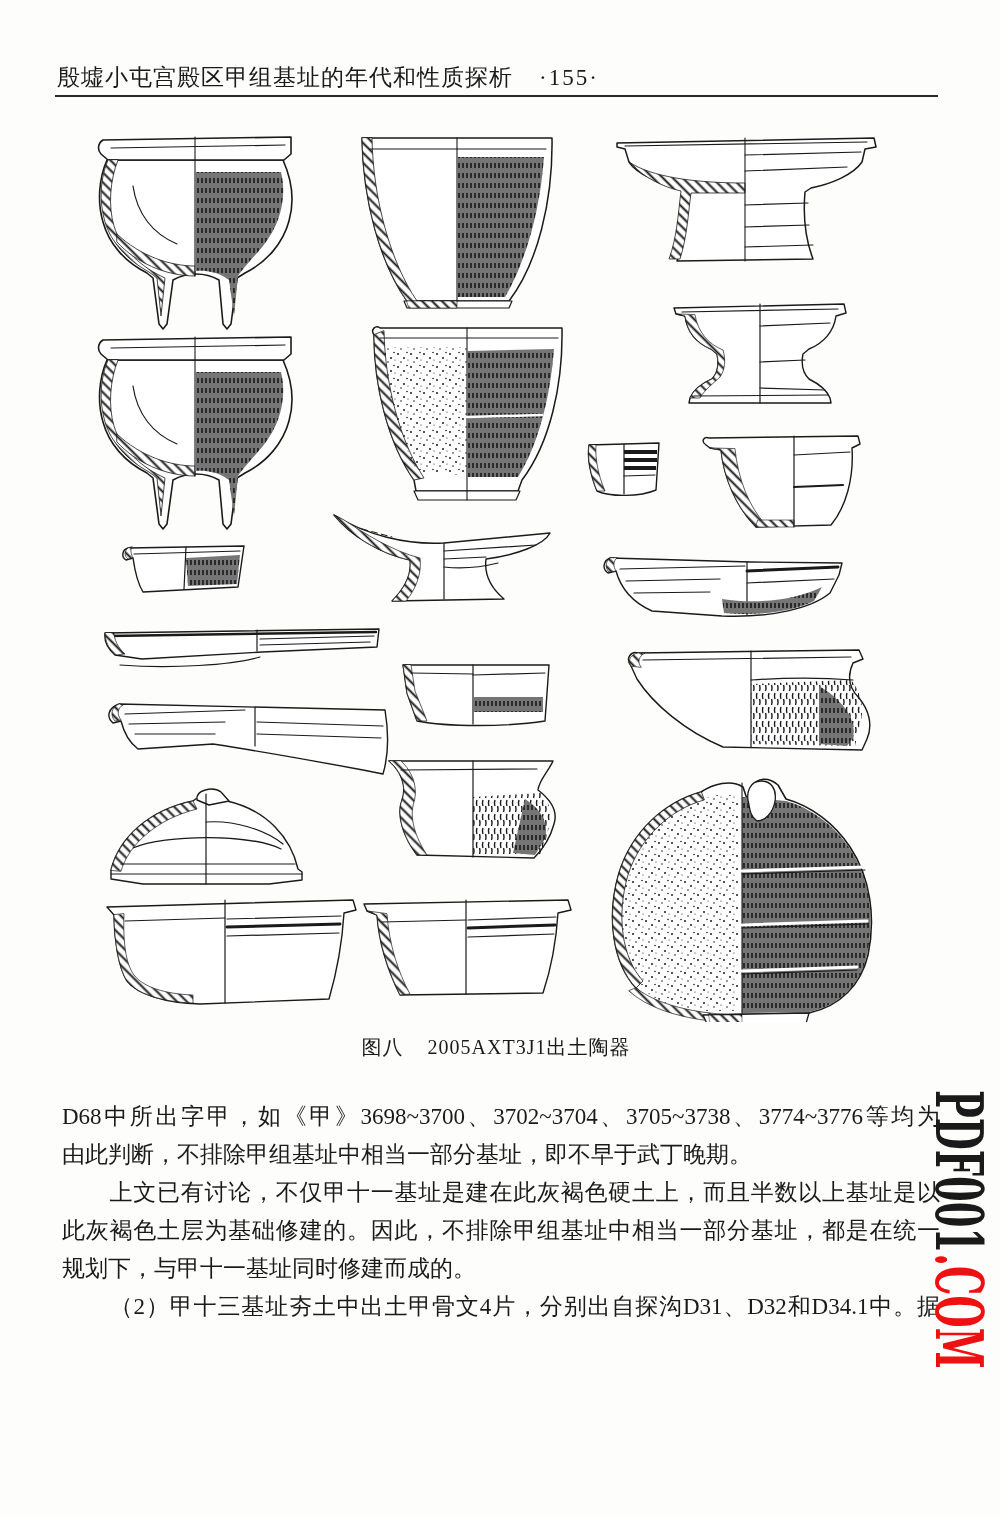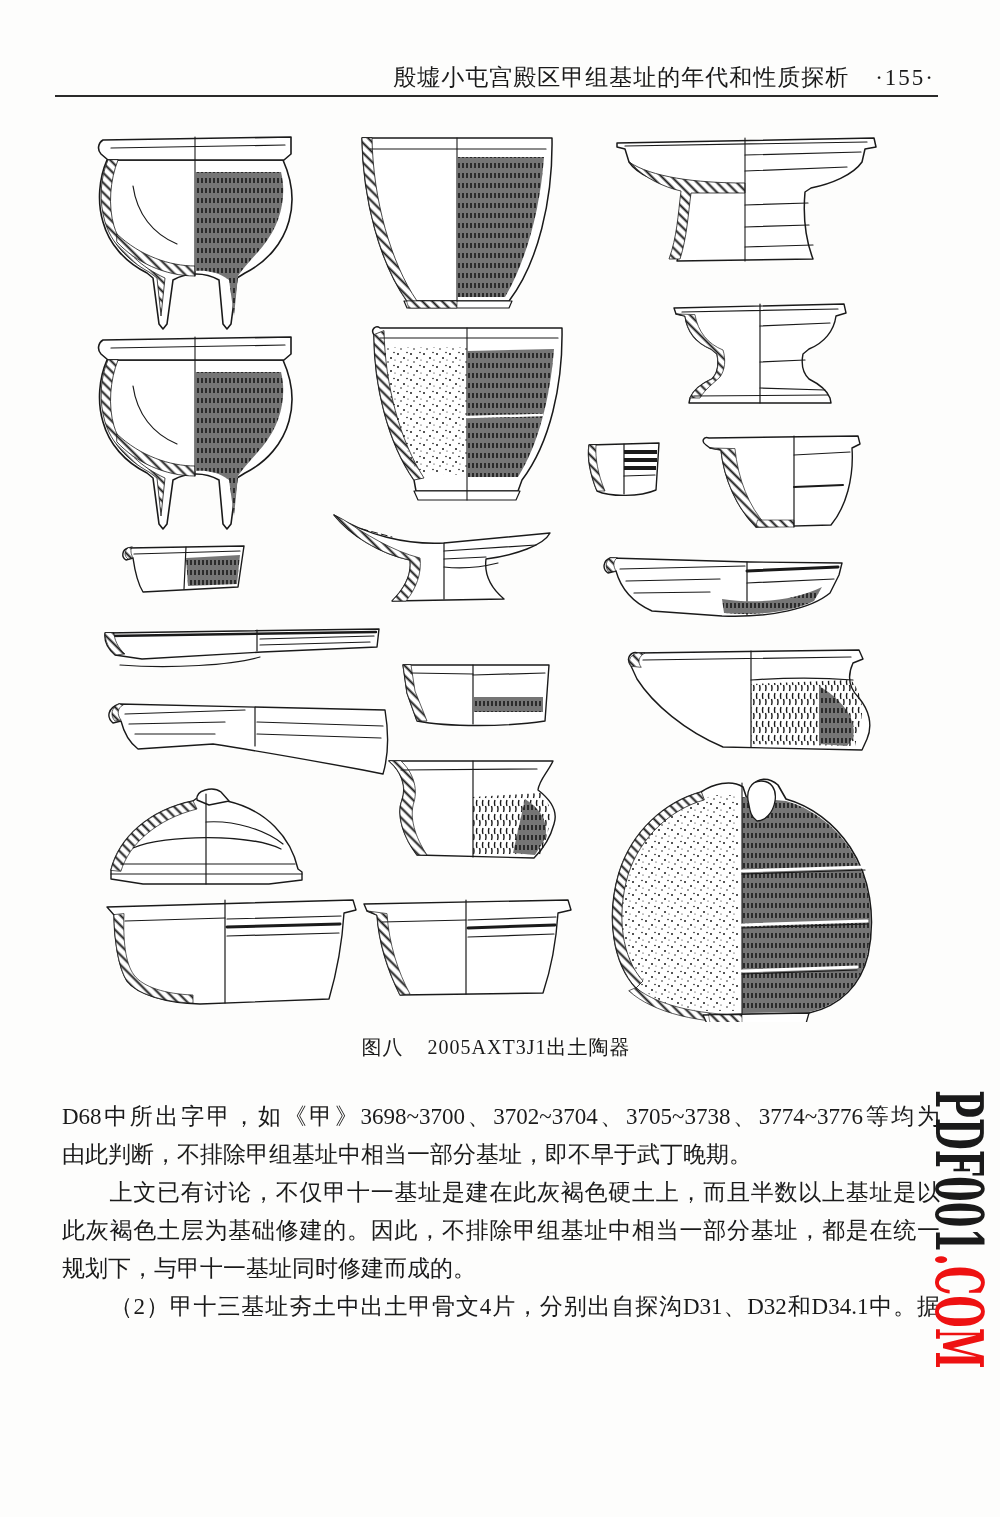--- a/index.html
+++ b/index.html
@@ -1,18 +1,18 @@
 <!DOCTYPE html>
 <html><head>
 <meta charset="utf-8">
 <style>
   html,body{margin:0;padding:0;background:#888;}
   .page{position:relative;width:1000px;height:1517px;background:#fdfdfc;margin:0 auto;overflow:hidden;
         font-family:"Liberation Serif","DejaVu Serif",serif;color:#1a1a1a;}
-  .header-line{position:absolute;top:62px;left:57px;width:878px;text-align:right;
+  .header-line{position:absolute;top:62px;left:57px;width:878px;
         font-size:23px;letter-spacing:1px;white-space:nowrap;}
   .header-line .pagenum{margin-left:26px;letter-spacing:2px;}
   .header-rule{position:absolute;top:95px;left:55px;width:883px;height:2px;background:#2a2a2a;}
   .figure{position:absolute;left:90px;top:122px;width:820px;height:900px;}
   .figcaption{position:absolute;top:1034px;left:57px;width:878px;text-align:center;
         font-size:20px;letter-spacing:1px;}
   .figcaption .cap-label{margin-right:24px;}
   .body-text{position:absolute;top:1098px;left:62px;width:878px;font-size:23px;}
   .body-text .line{height:38px;line-height:38px;text-align:justify;white-space:nowrap;}
   .body-text .line.fill{text-align-last:justify;white-space:normal;}

